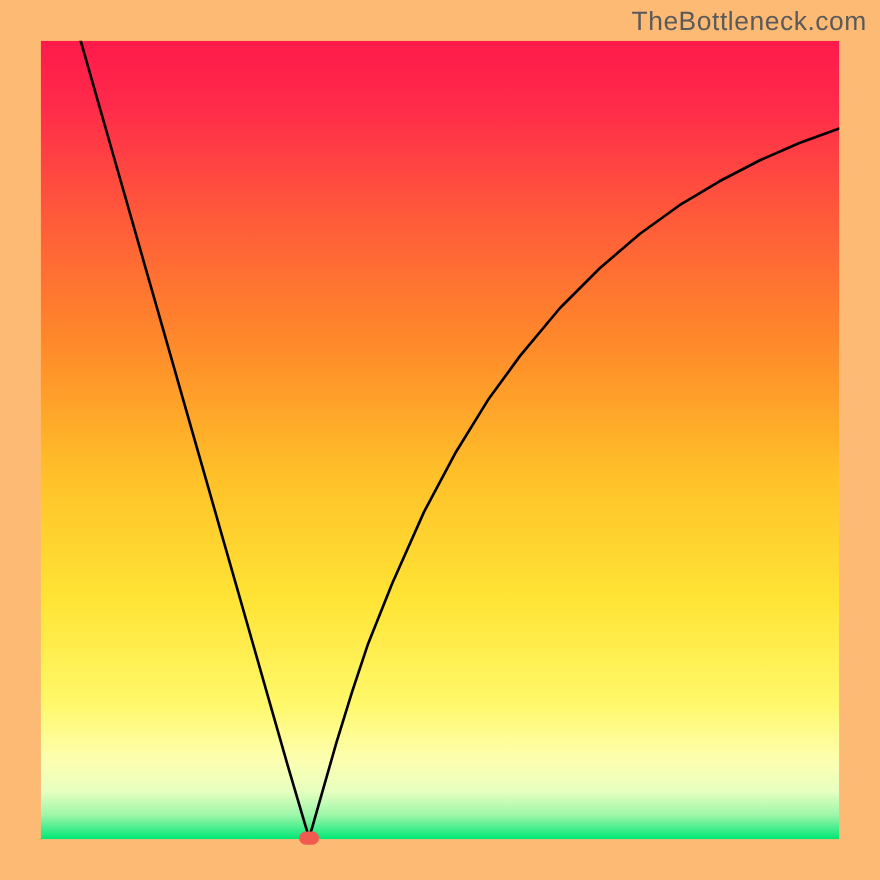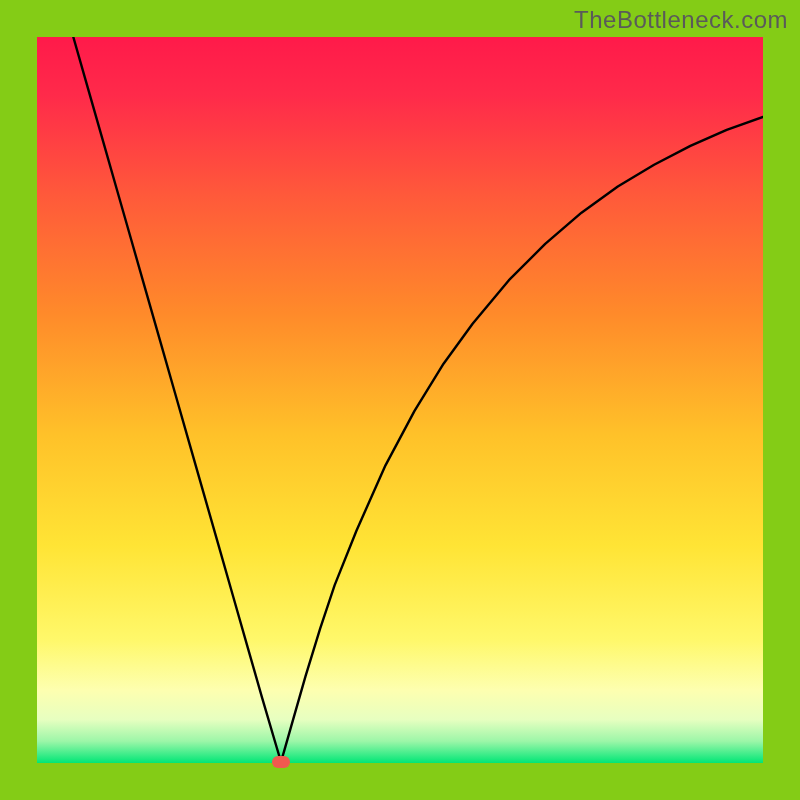--- a/index.html
+++ b/index.html
@@ -8,21 +8,21 @@
     width: 800px;
     height: 800px;
     overflow: hidden;
     background: #000;
     font-family: Arial, Helvetica, sans-serif;
   }
   .frame {
     position: relative;
     width: 800px;
     height: 800px;
-    background: #84cc16;
+    background: #fdba74;
   }
   .watermark {
     position: absolute;
     top: 6px;
     right: 12px;
     color: #5a5a5a;
     font-size: 24px;
     font-weight: 400;
     letter-spacing: 0.5px;
     z-index: 10;

